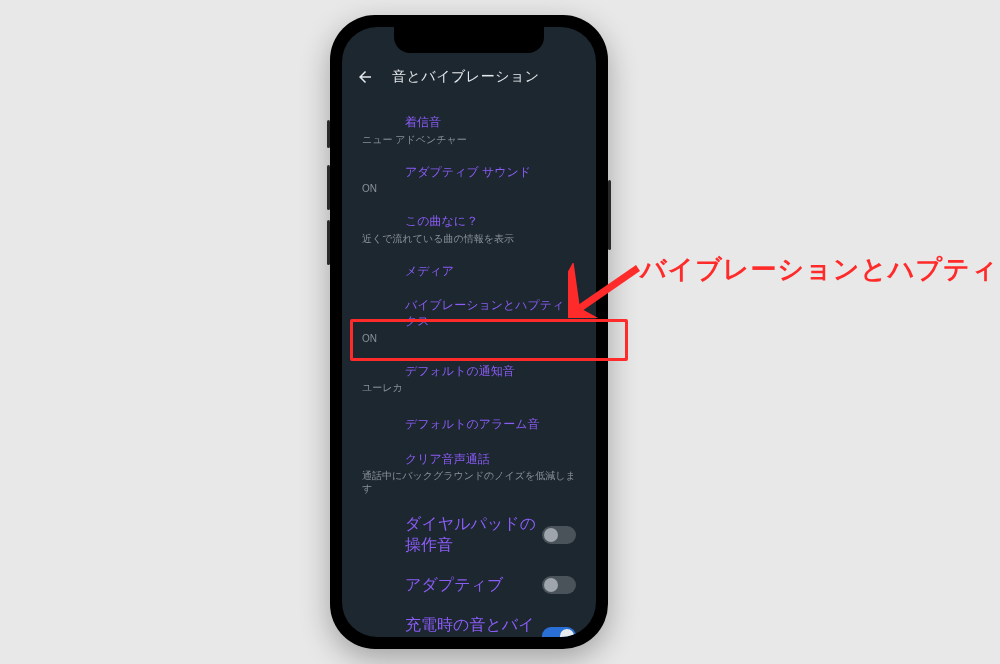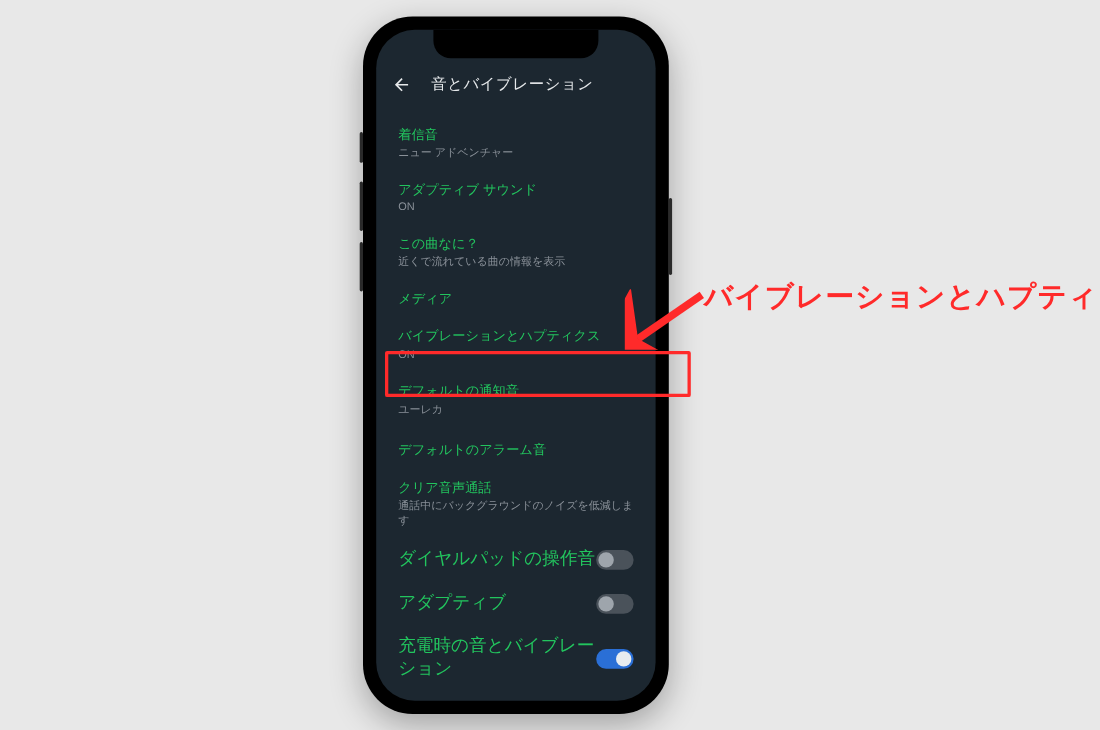--- a/index.html
+++ b/index.html
@@ -89,21 +89,22 @@
   .row {
     padding: 10px 20px 9px 20px;
     display: flex;
     align-items: center;
     justify-content: space-between;
   }
   .row-text { flex: 1; }
   .row-title {
     font-size: 12px;
     line-height: 1.3;
-    color: #22c55e;
+    color: #8b5cf6;
+    margin-left: 43px;
   }
   .row-sub {
     font-size: 10px;
     color: #8a9199;
     margin-top: 2px;
     line-height: 1.3;
   }
   .row.single .row-title { font-size: 16px; }
   .toggle {
     width: 34px;

